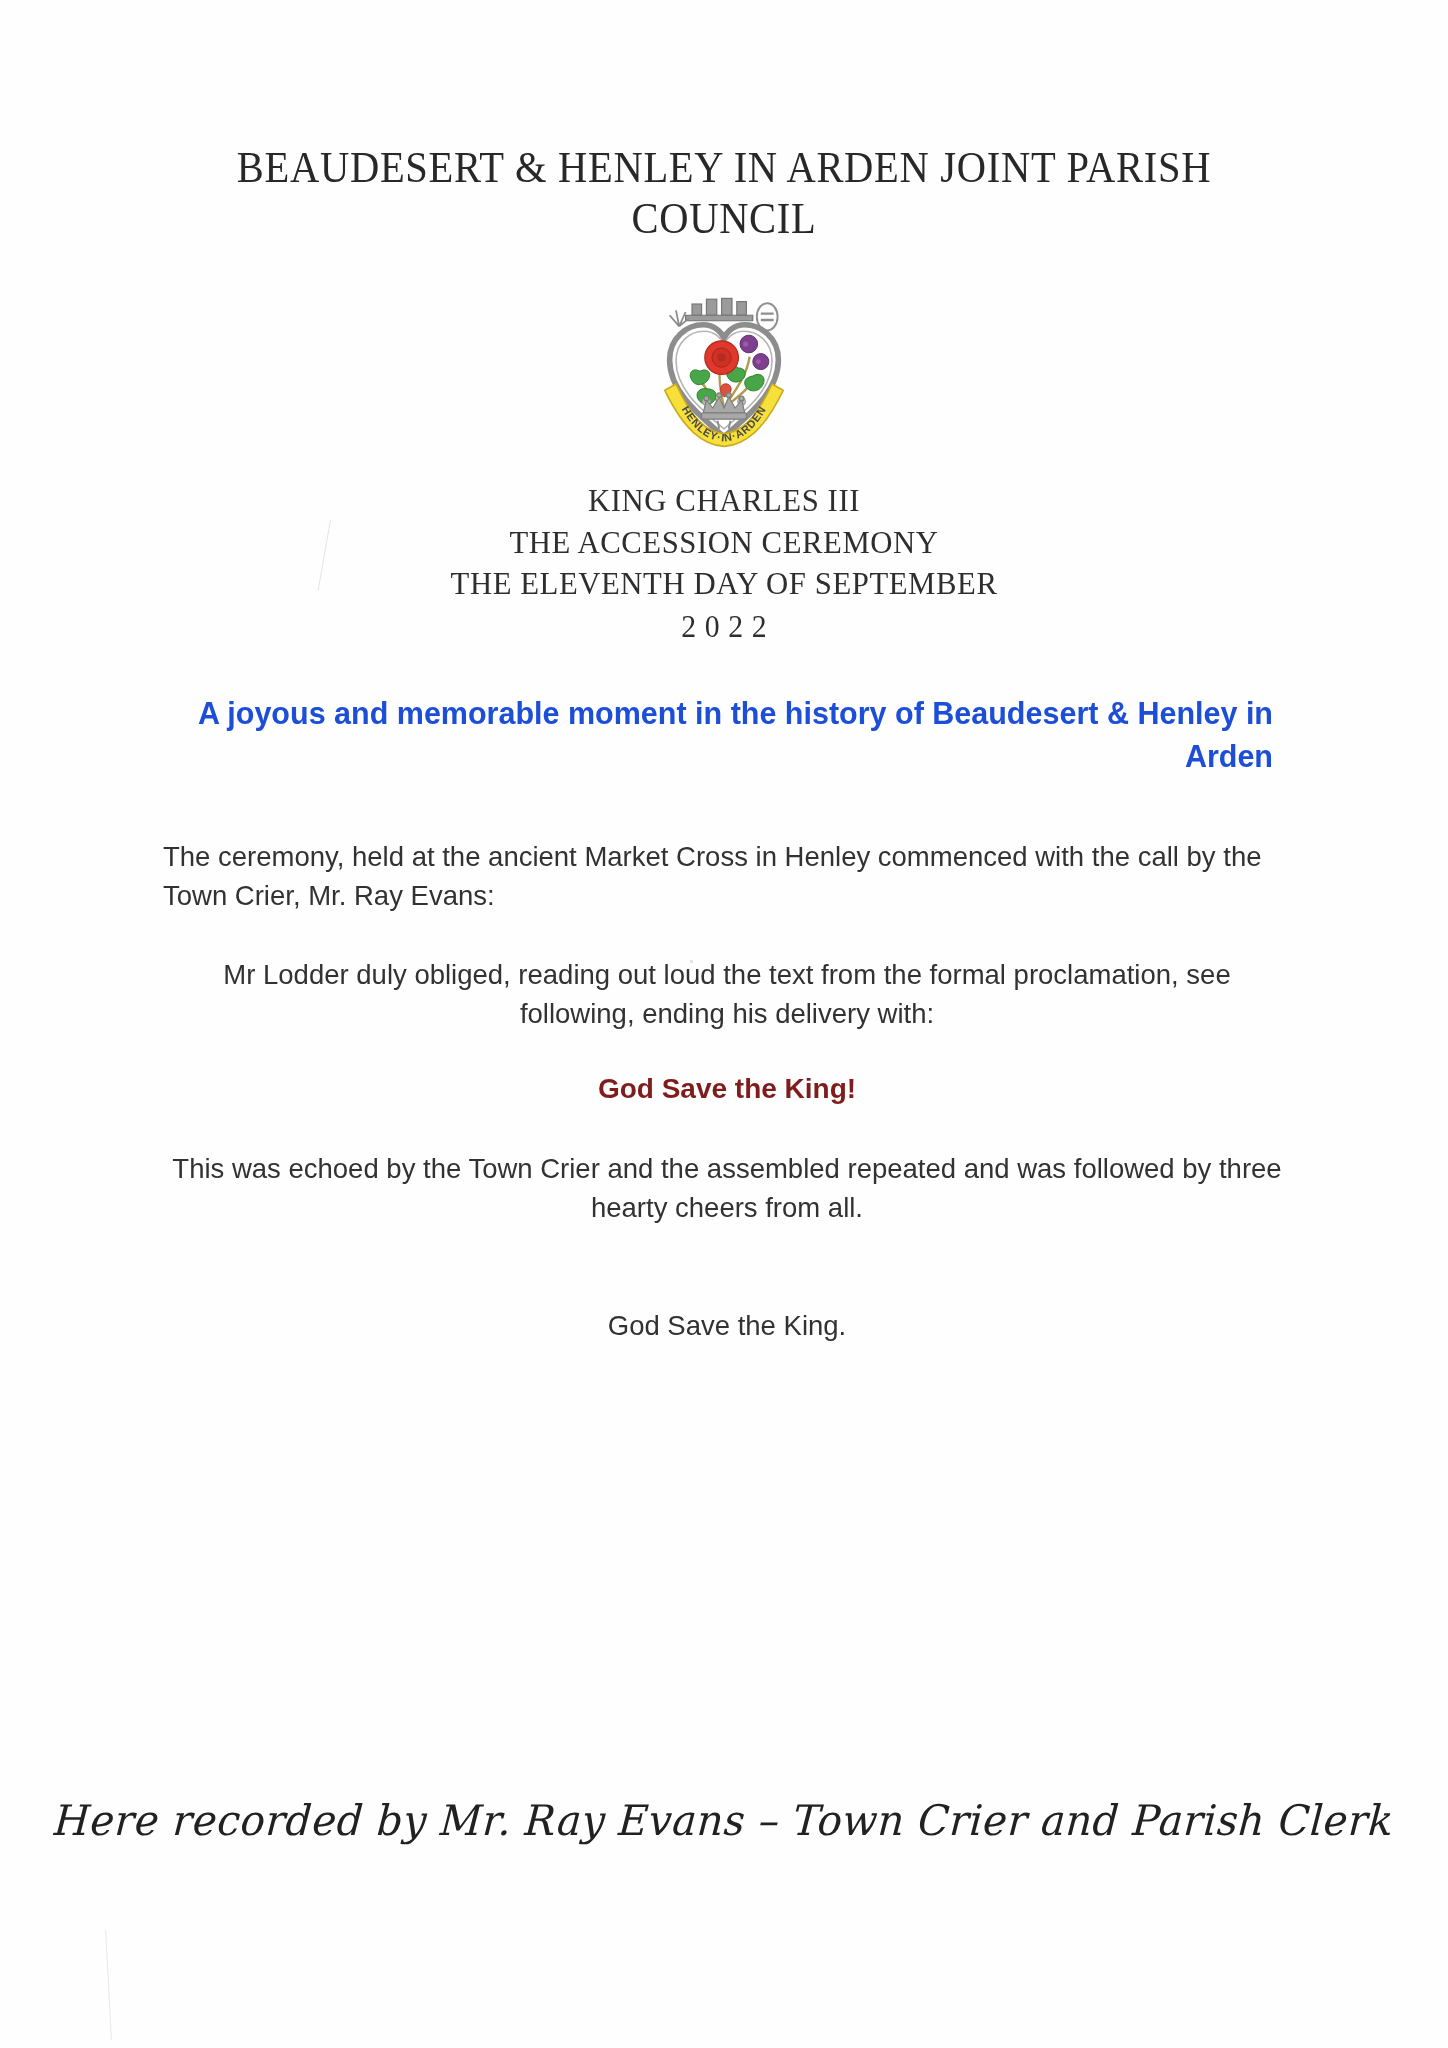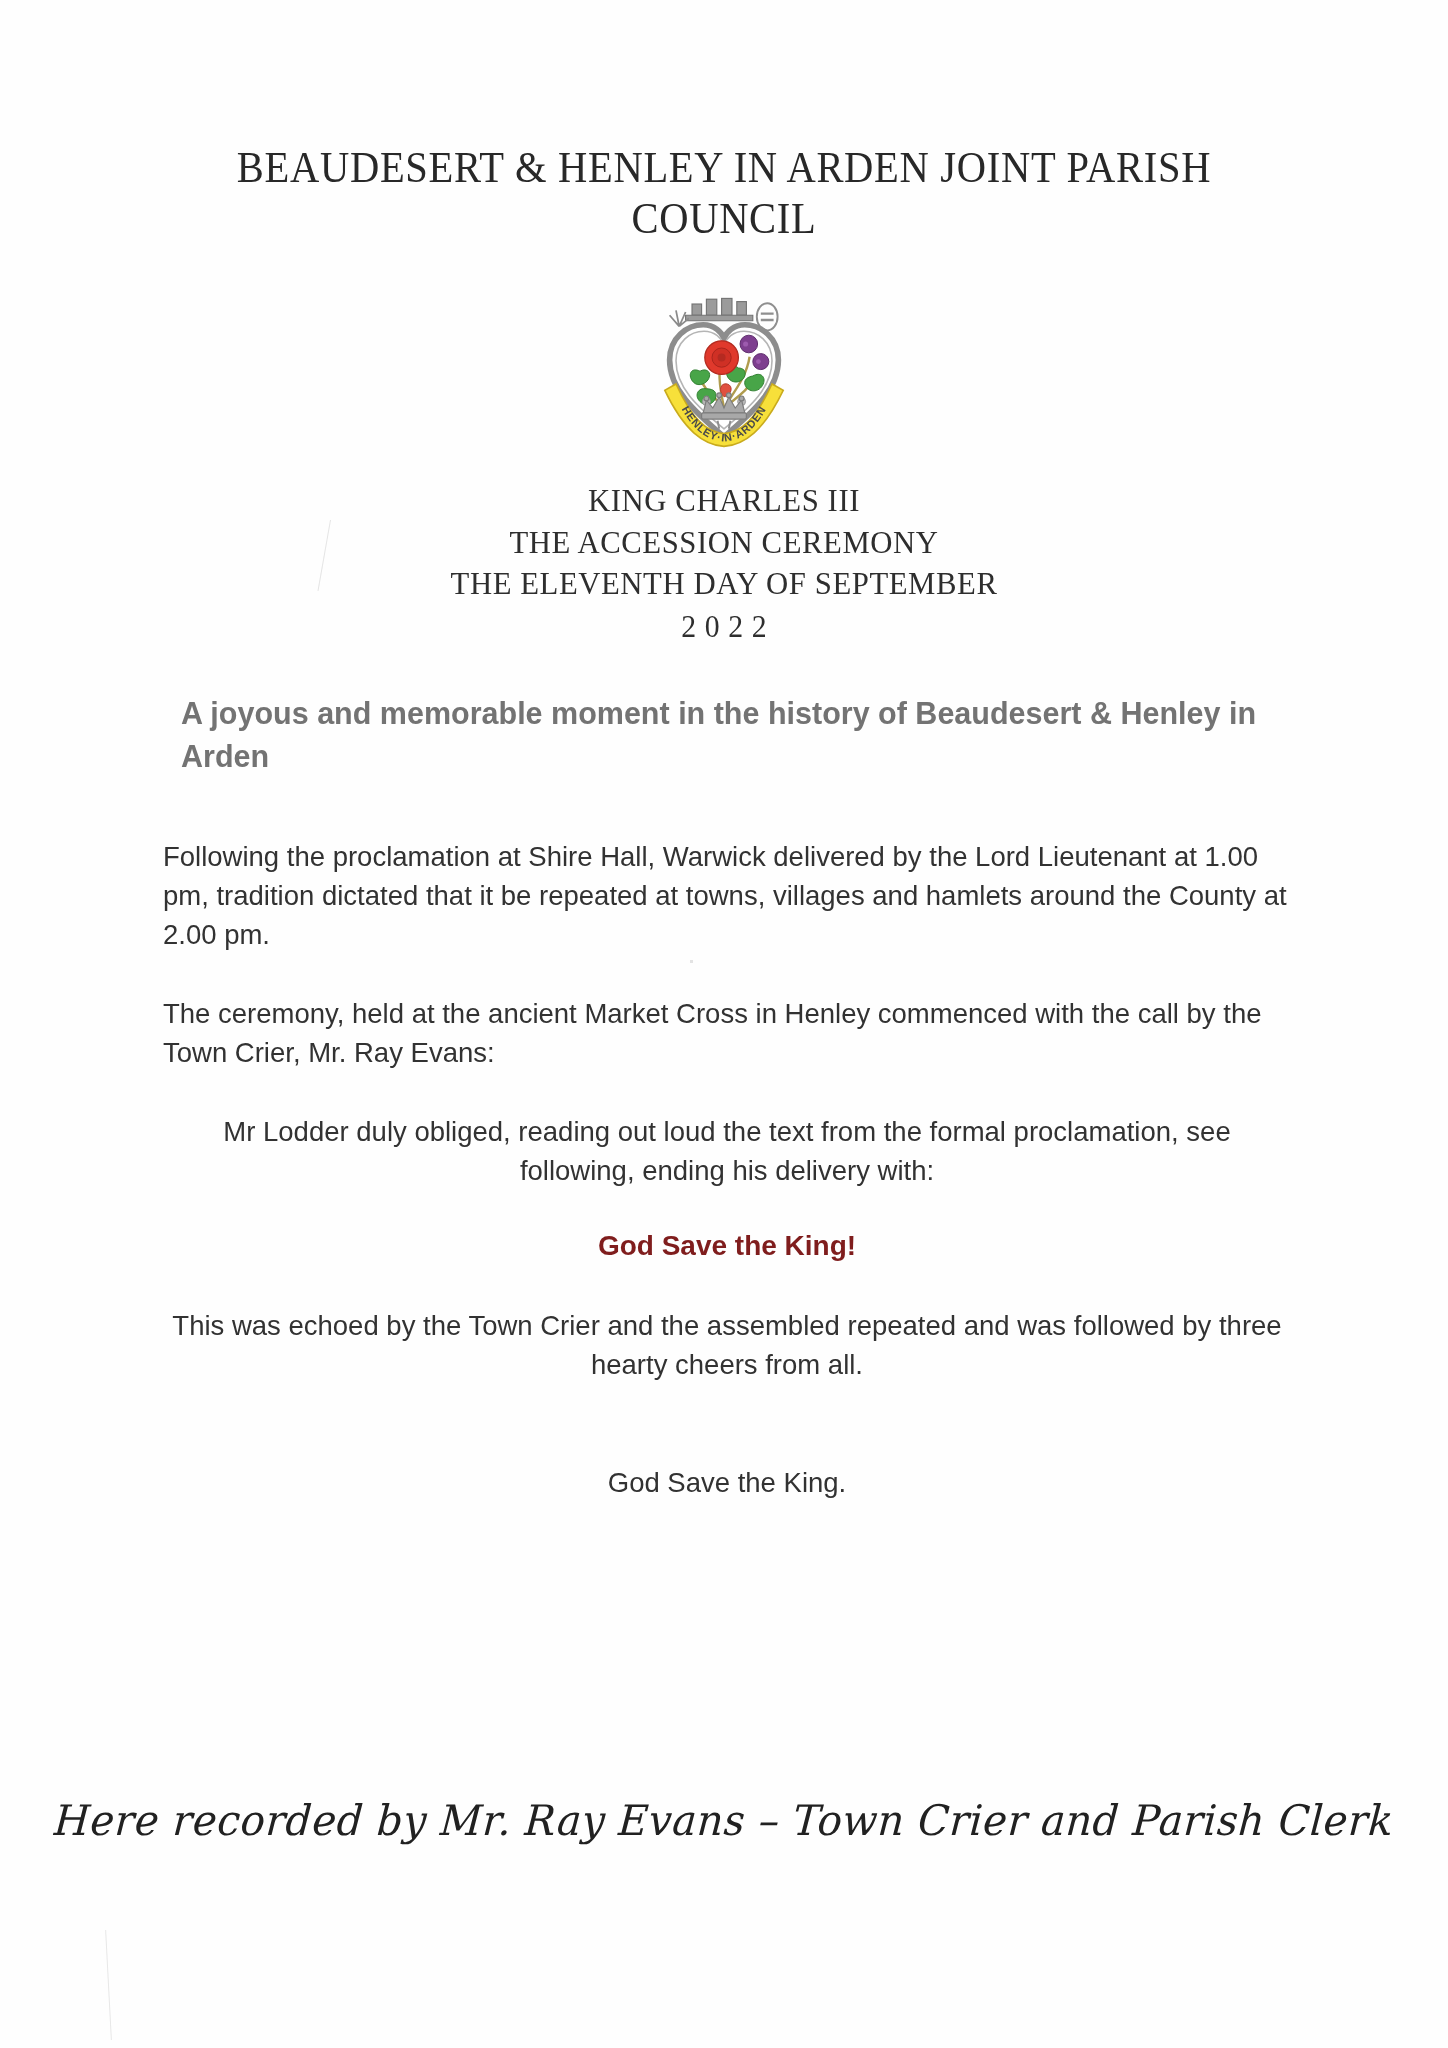--- a/index.html
+++ b/index.html
@@ -98,25 +98,25 @@
 
   
   .content {
     position: absolute;
     left: 163px;
     top: 692px;
     width: 1128px;
   }
 
   .lede {
-    text-align: left;
+    text-align: right;
     font-weight: bold;
     font-size: 30.5px;
     line-height: 1.42;
-    color: #737373;
+    color: #1d4ed8;
     margin: 0 0 58px 0;
     padding: 0 18px;
   }
 
   p.para {
     margin: 0 0 40px 0;
     font-size: 27.5px;
     line-height: 1.42;
     color: #323232;
   }
@@ -265,21 +265,20 @@
     <div>KING CHARLES III</div>
     <div>THE ACCESSION CEREMONY</div>
     <div>THE ELEVENTH DAY OF SEPTEMBER</div>
     <span class="year">2022</span>
   </div>
 
   <div class="content">
 
     <div class="lede">A joyous and memorable moment in the history of Beaudesert &amp; Henley in Arden</div>
 
-    <p class="para left">Following the proclamation at Shire Hall, Warwick delivered by the Lord Lieutenant at 1.00 pm, tradition dictated that it be repeated at towns, villages and hamlets around the County at 2.00 pm.</p>
 
     <p class="para left">The ceremony, held at the ancient Market Cross in Henley commenced with the call by the Town Crier, Mr. Ray Evans:</p>
 
 
     <p class="para center gap-big">Mr Lodder duly obliged, reading out loud the text from the formal proclamation, see following, ending his delivery with:</p>
 
     <div class="bold-line">God Save the King!</div>
 
     <p class="para center">This was echoed by the Town Crier and the assembled repeated and was followed by three hearty cheers from all.</p>
 

